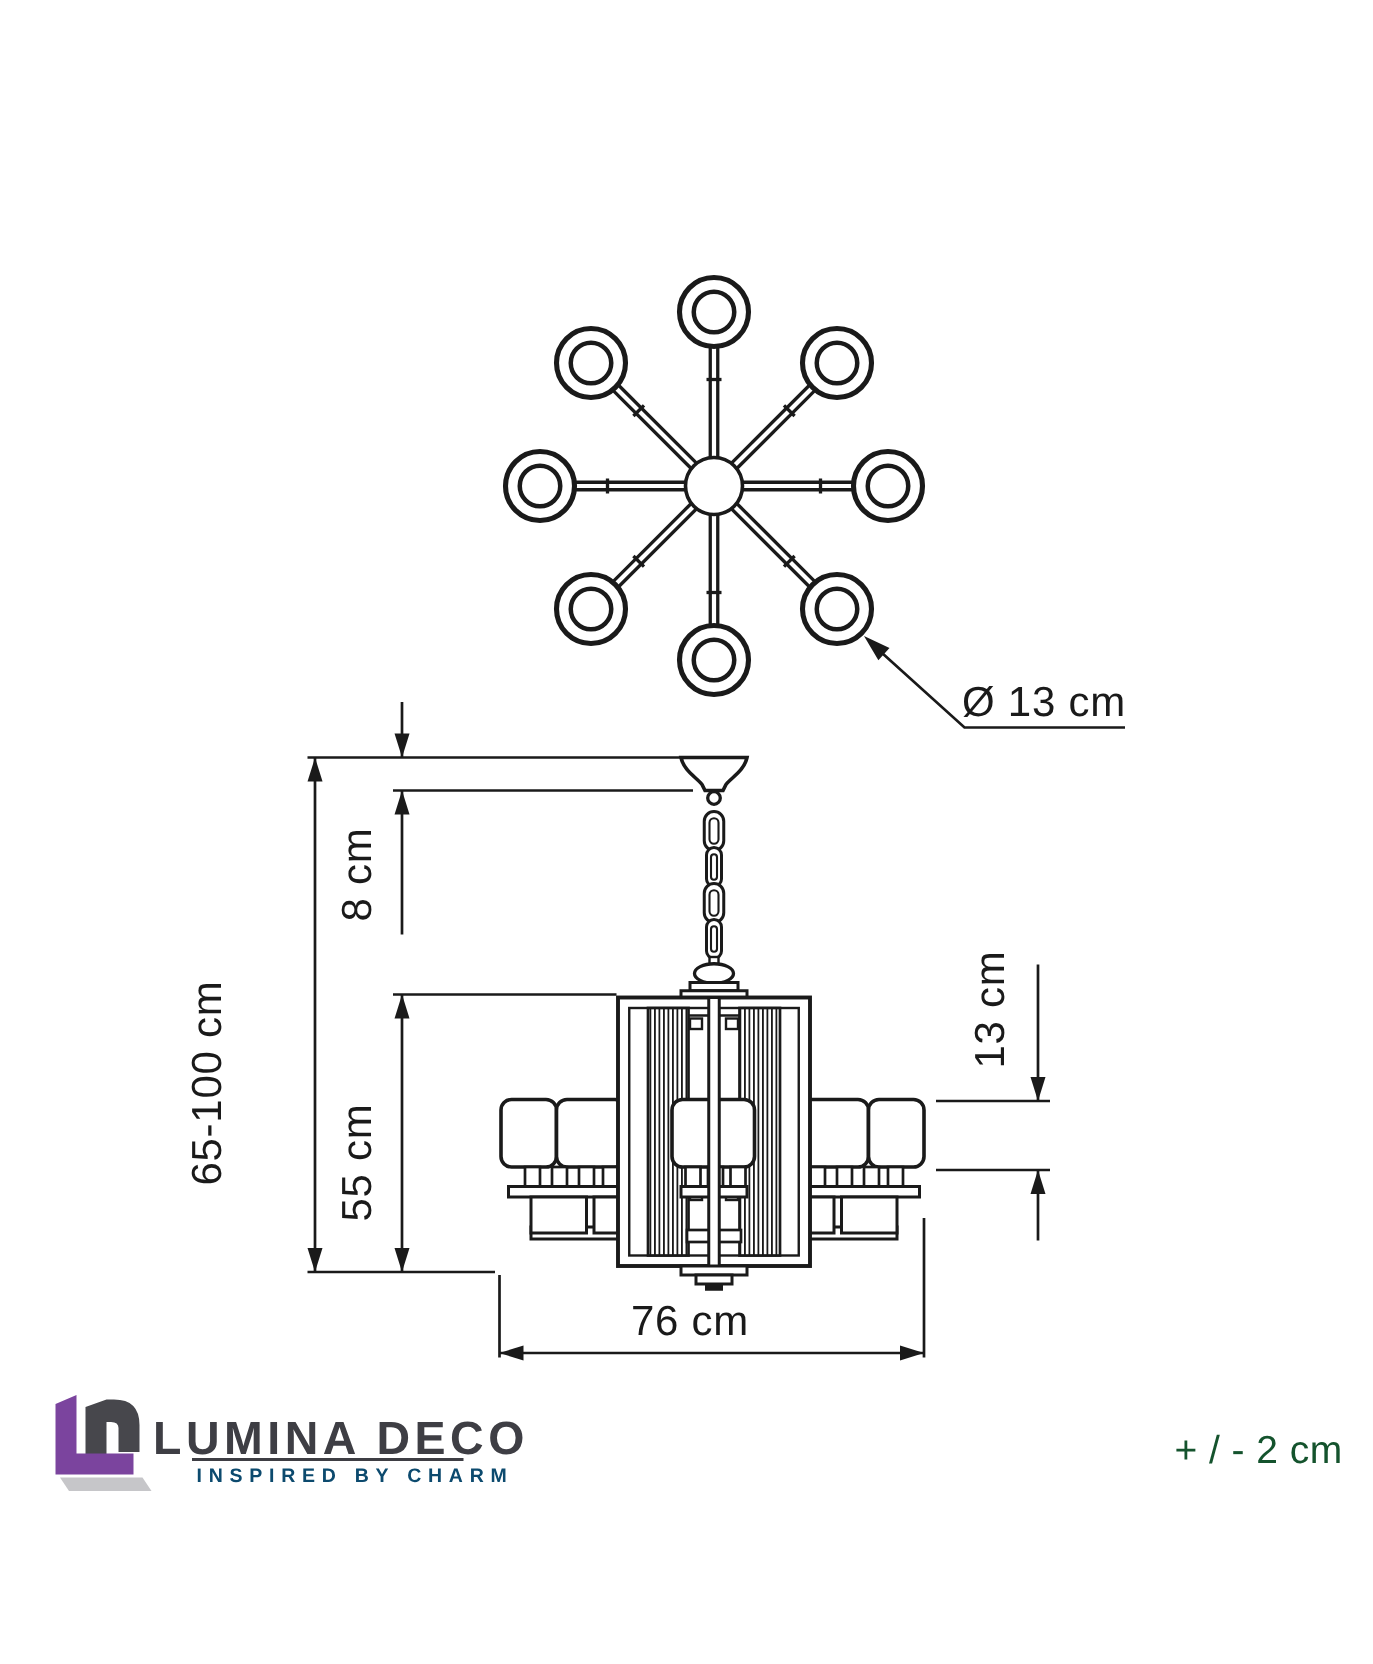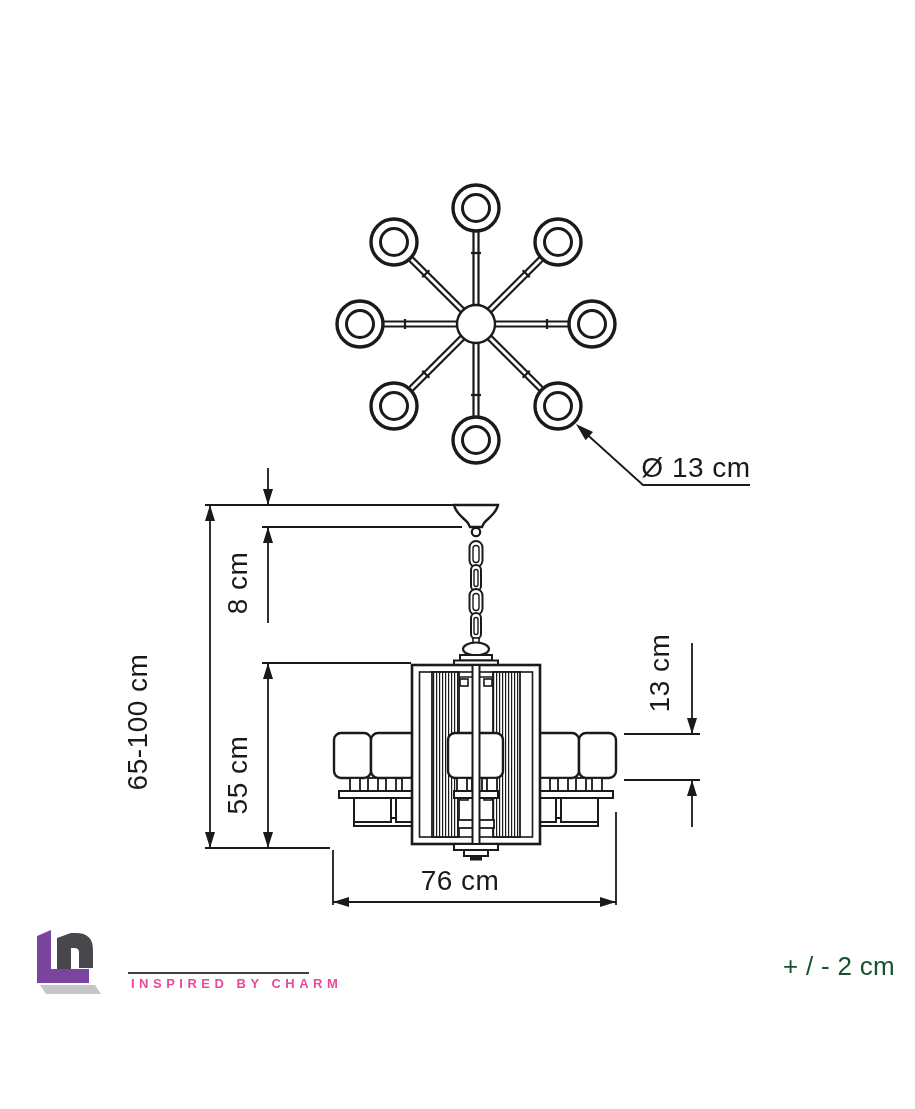--- a/index.html
+++ b/index.html
@@ -19,21 +19,21 @@
   .footer-item{position:absolute;white-space:nowrap;}
   .brand-name{
     left:102px;top:941px;
     font-size:31px;font-weight:700;letter-spacing:3px;color:#3e3e44;
   }
   .brand-rule{
     left:128px;top:972px;width:181px;height:2px;background:#3e3e44;
   }
   .brand-tagline{
     left:131px;top:976px;
-    font-size:13px;font-weight:600;letter-spacing:4.5px;color:#ec4899;
+    font-size:13px;font-weight:600;letter-spacing:4.5px;color:#0c4a6e;
   }
   .product-code{
     left:460px;top:951px;
     font-size:26px;font-weight:500;color:#2f2f2f;letter-spacing:.3px;
   }
   .tolerance{
     left:783px;top:951px;
     font-size:26px;font-weight:400;color:#14532d;letter-spacing:.3px;
   }
   .logo-mark{position:absolute;left:26px;top:924px;}
@@ -220,17 +220,18 @@
   
   <svg class="logo-mark" width="85" height="80" viewBox="0 0 85 80">
 
     <polygon points="14,61 69,61 75,70 20,70" fill="#c6c6c9"></polygon>
 
     <path d="M31,48 V14 L45,9 H50 Q67,9 67,26 V44 H53 V28 Q53,24 48,24 H45 V48 Z" fill="#47474c"></path>
 
     <path d="M11,12 L25,6 V45 H63 V59 H11 Z" fill="#7b449e"></path>
   </svg>
 
+  <div class="footer-item brand-name">LUMINA DECO</div>
   <div class="footer-item brand-rule"></div>
   <div class="footer-item brand-tagline">INSPIRED BY CHARM</div>
   <div class="footer-item tolerance">+ / - 2 cm</div>
 
 </div>
 
 </body></html>

